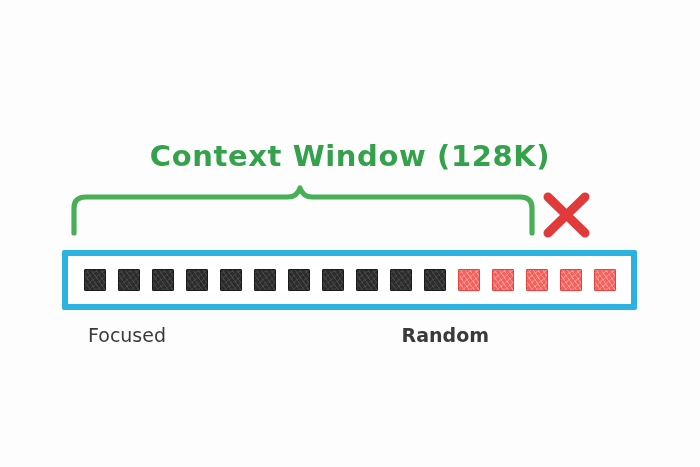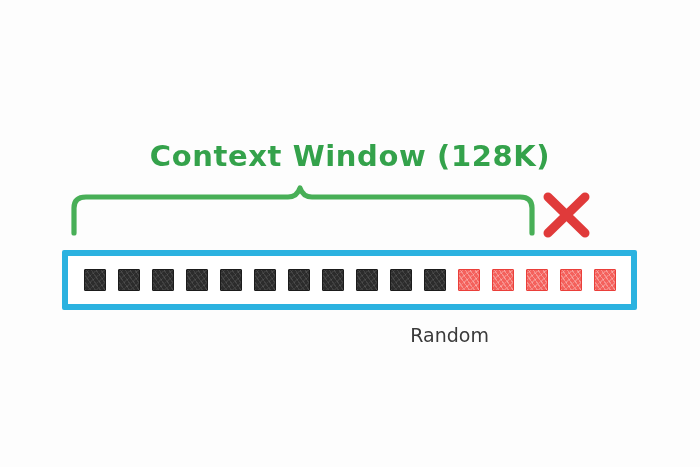--- a/index.html
+++ b/index.html
@@ -105,21 +105,21 @@
 
   
   .label {
     position: absolute;
     font-family: "DejaVu Sans", sans-serif;
     font-size: 19px;
     color: #3a3a3a;
     white-space: nowrap;
   }
   .label-focused { left: 88px;  top: 312px; }
-  .label-random  { right: 97px; top: 312px; }
+  .label-random  { right: 97px; top: 312px; font-weight: bold; }
 
   
   .watermark {
     position: absolute;
     right: 12px;
     top: 424px;
     font-family: "DejaVu Sans", sans-serif;
     font-size: 17px;
     letter-spacing: 1px;
     color: #b9b9b9;
@@ -167,16 +167,17 @@
       <div class="token dark"></div>
       <div class="token dark"></div>
       <div class="token dark"></div>
       <div class="token red"></div>
       <div class="token red"></div>
       <div class="token red"></div>
       <div class="token red"></div>
       <div class="token red"></div>
     </div>
 
+  <div class="label label-focused">Focused</div>
   <div class="label label-random">Random</div>
 
 
 </div>
 
 </body></html>

